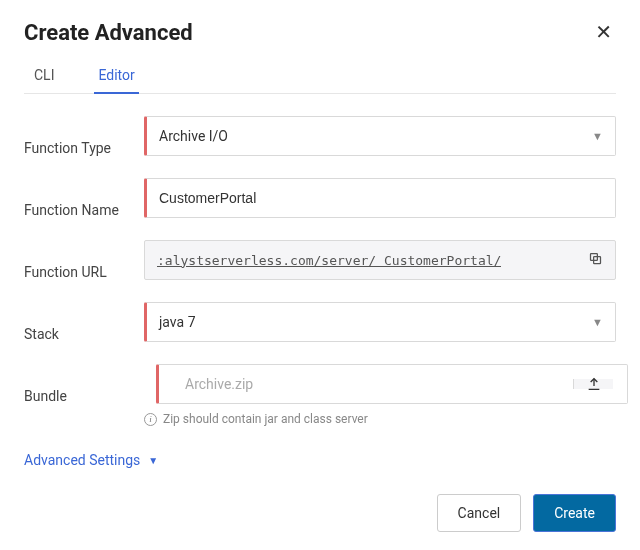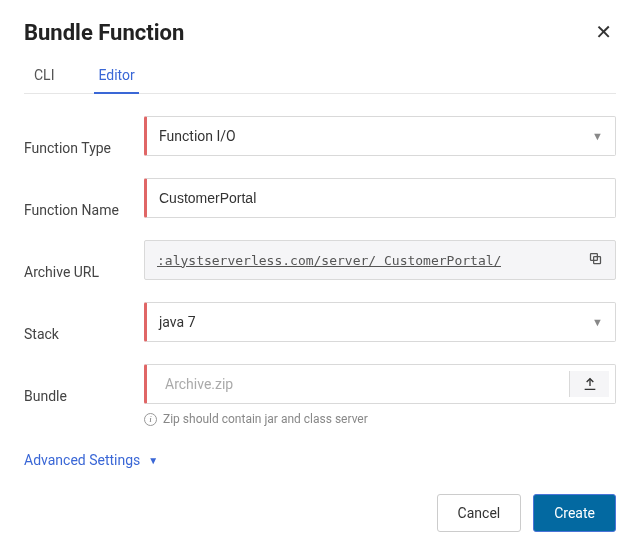--- a/index.html
+++ b/index.html
@@ -105,23 +105,24 @@
     overflow: hidden;
     white-space: nowrap;
     text-decoration: underline;
   }
   .copy-icon {
     flex: 0 0 auto;
     cursor: pointer;
     color: #555;
   }
   .bundle-box {
-    padding: 6px;
+    padding: 14px;
     overflow: hidden;
     display: flex;
+    margin-left: 12px;
   }
   .bundle-ph {
     flex: 1;
     padding: 0 12px;
     display: flex;
     align-items: center;
     color: #aaa;
   }
   .upload-btn {
     width: 40px;
@@ -191,48 +192,48 @@
     border-color: #4a74d8;
     color: #fff;
   }
 </style>
 </head>
 <body>
 
 
 
 <div class="header">
-  <h1 class="title">Bundle Function</h1>
+  <h1 class="title">Create Advanced</h1>
   <div class="close">✕</div>
 </div>
 
 <div class="tabs">
   <div class="tab">CLI</div>
   <div class="tab active">Editor</div>
 </div>
 
 <div class="row">
   <div class="label">Function Type</div>
   <div class="control">
     <div class="select">
-      <span>Function I/O</span>
+      <span>Archive I/O</span>
       <span class="chev">▼</span>
     </div>
   </div>
 </div>
 
 <div class="row">
   <div class="label">Function Name</div>
   <div class="control">
     <input class="input" type="text" value="CustomerPortal" style="">
   </div>
 </div>
 
 <div class="row">
-  <div class="label">Archive URL</div>
+  <div class="label">Function URL</div>
   <div class="control">
     <div class="url-box">
       <span class="url-text">:alystserverless.com/server/ CustomerPortal/</span>
       <span class="copy-icon">
         <svg width="15" height="15" viewBox="0 0 24 24" fill="none" stroke="currentColor" stroke-width="2">
           <rect x="9" y="9" width="11" height="11" rx="1"></rect>
           <rect x="4" y="4" width="11" height="11" rx="1"></rect>
         </svg>
       </span>
     </div>

